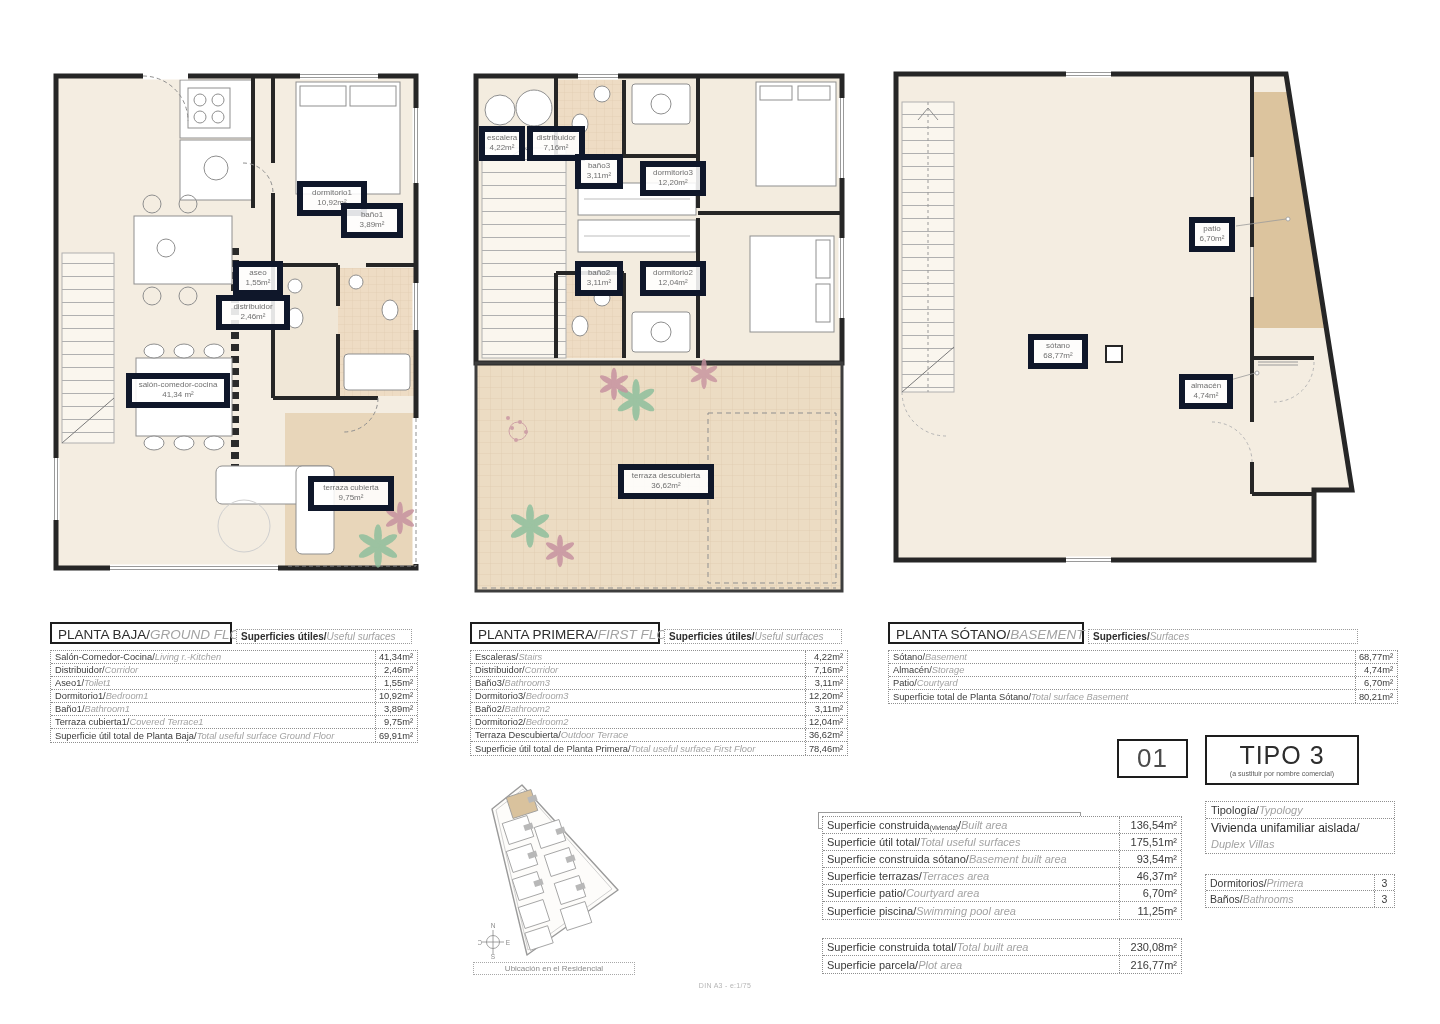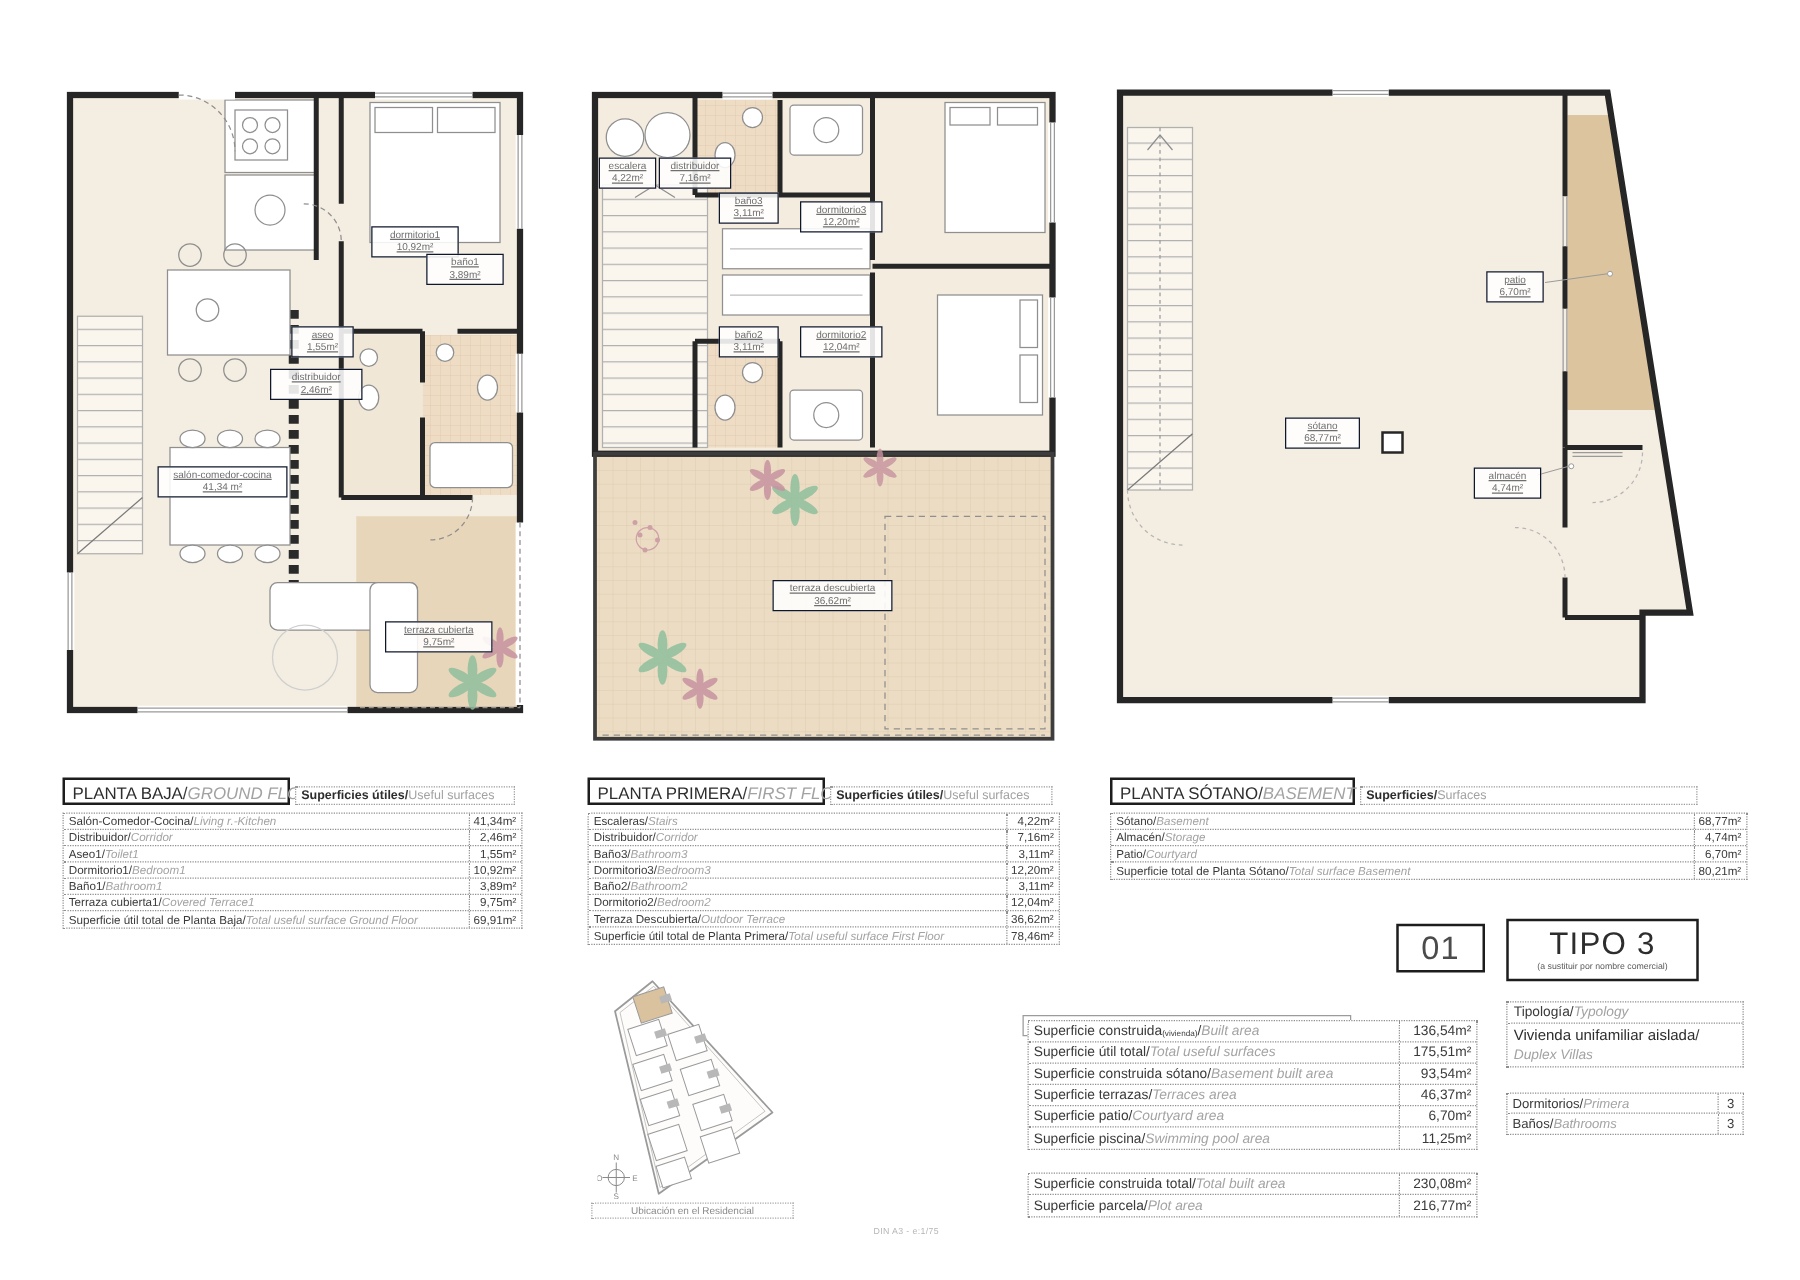--- a/index.html
+++ b/index.html
@@ -3,31 +3,31 @@
 <meta charset="utf-8">
 <style>
   html,body{margin:0;padding:0;background:#e8e8e8;}
   .sheet{position:relative;width:1440px;height:1024px;background:#ffffff;overflow:hidden;
          font-family:"Liberation Sans",sans-serif;color:#3a3a3a;}
   .abs{position:absolute;}
   svg{display:block;}
 
   
   .room-label{position:absolute;text-align:center;font-size:8px;line-height:1.3;color:#6f6f6f;
-              background:rgba(255,255,255,.88);border:1px solid #0f172a;padding:1px 2px;box-sizing:border-box;text-decoration:underline;}
+              background:rgba(255,255,255,.88);border:6px solid #0f172a;padding:1px 2px;box-sizing:border-box;}
   .room-label span{display:block;}
 
   
   .title-box{position:absolute;border:2px solid #1d1d1d;background:#fff;display:flex;align-items:flex-end;
              padding:0 6px;font-size:13.5px;color:#2d2d2d;height:22px;box-sizing:border-box;white-space:nowrap;}
   .title-box .en{font-style:italic;color:#a2a2a2;}
   .surf-box{position:absolute;border:1px dotted #9b9b9b;background:#fff;font-size:10px;height:15px;
             display:flex;align-items:center;padding:0 4px;box-sizing:border-box;white-space:nowrap;}
   .surf-box .es{font-weight:bold;color:#2d2d2d;}
-  .surf-box .en{color:#a2a2a2;}
+  .surf-box .en{font-style:italic;color:#a2a2a2;}
   .sl::after{content:"/";color:#3a3a3a;}
 
   .data-table{position:absolute;border:1px dotted #8f8f8f;background:#fff;box-sizing:border-box;}
   .srow{display:flex;align-items:stretch;border-bottom:1px dotted #8f8f8f;box-sizing:border-box;}
   .srow:last-child{border-bottom:none;}
   .srow .lbl{flex:1;display:flex;align-items:center;padding-left:4px;white-space:nowrap;overflow:hidden;}
   .srow .en{font-style:italic;color:#a3a3a3;}
   .srow .sub{font-size:6.5px;align-self:flex-end;padding-bottom:2px;}
   .srow .val{border-left:1px dotted #8f8f8f;display:flex;align-items:center;justify-content:flex-end;
              padding-right:4px;box-sizing:border-box;}
@@ -346,21 +346,21 @@
     <span>1,55m²</span>
     </div>
   <div class="room-label" style="left:216px;top:295px;width:74px">
     <span>distribuidor</span>
     <span>2,46m²</span>
     </div>
   <div class="room-label" style="left:126px;top:373px;width:104px">
     <span>salón-comedor-cocina</span>
     <span>41,34 m²</span>
     </div>
-  <div class="room-label" style="left:308px;top:497px;width:86px">
+  <div class="room-label" style="left:308px;top:476px;width:86px">
     <span>terraza cubierta</span>
     <span>9,75m²</span>
     </div>
 
   <div class="room-label" style="left:479px;top:126px;width:46px">
     <span>escalera</span>
     <span>4,22m²</span>
     </div>
   <div class="room-label" style="left:527px;top:126px;width:58px">
     <span>distribuidor</span>

